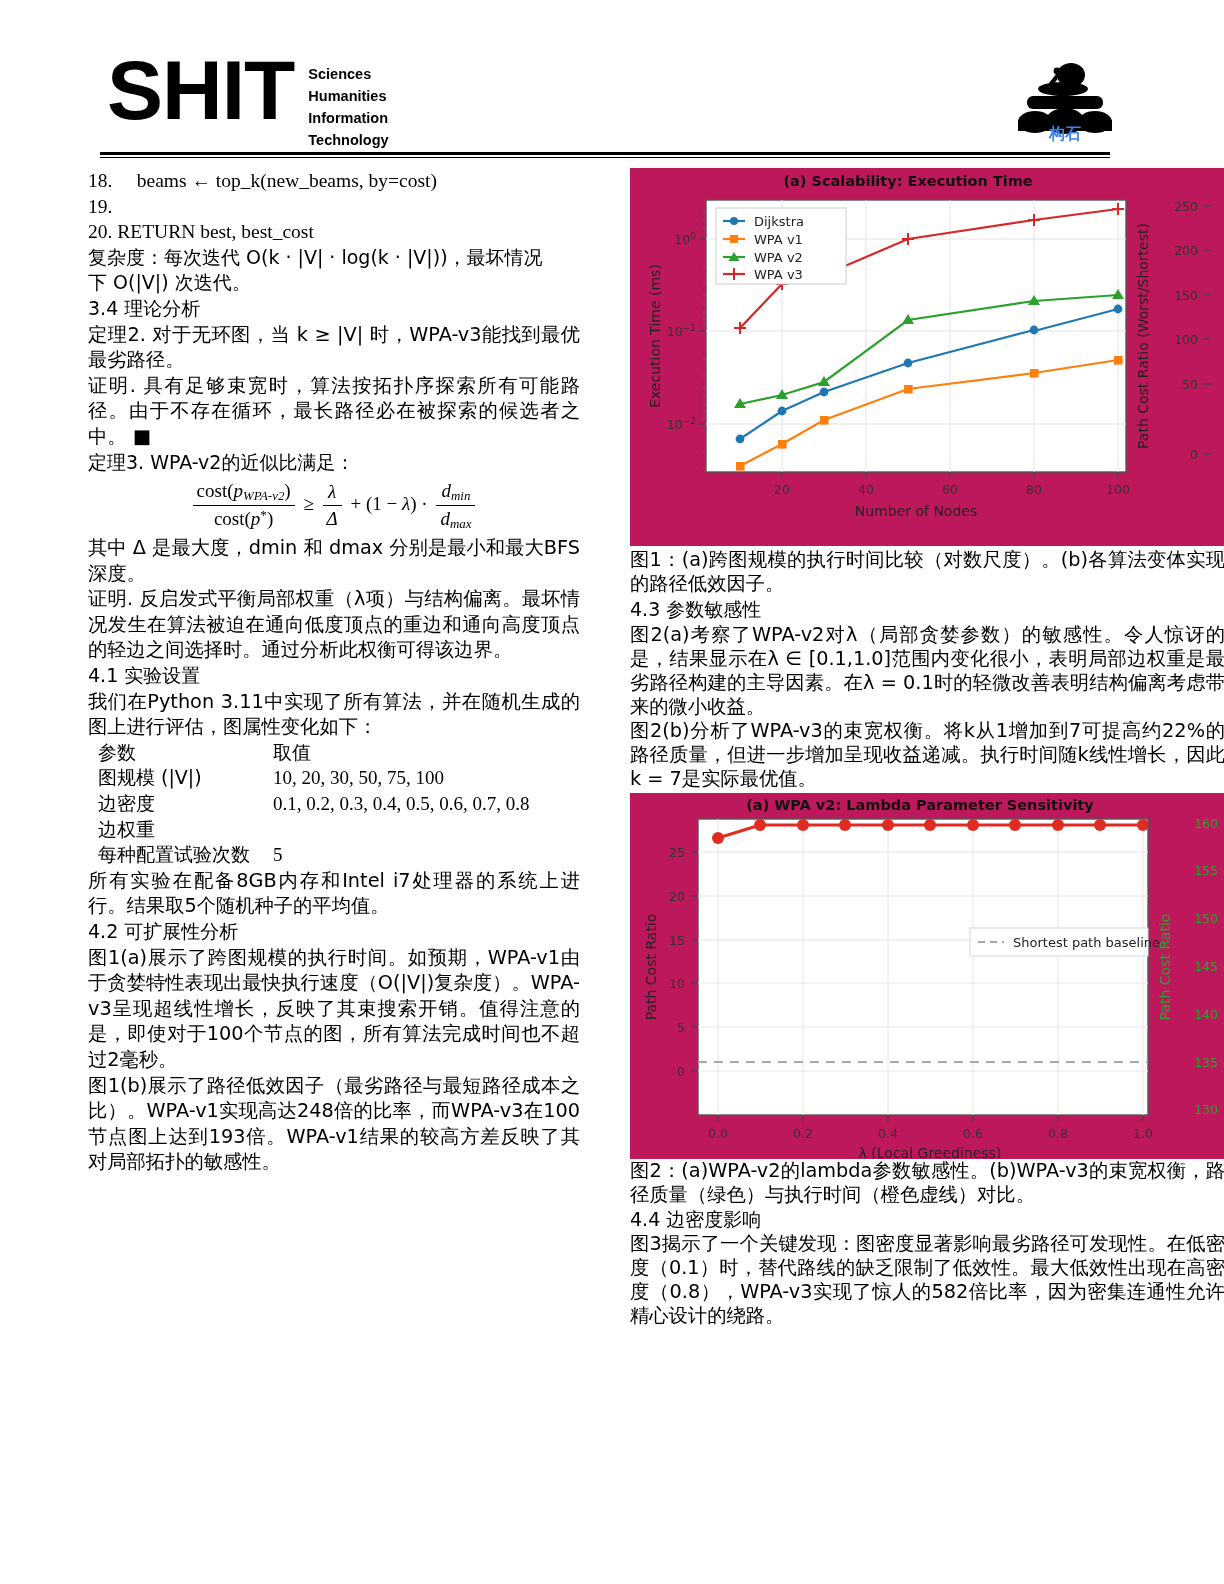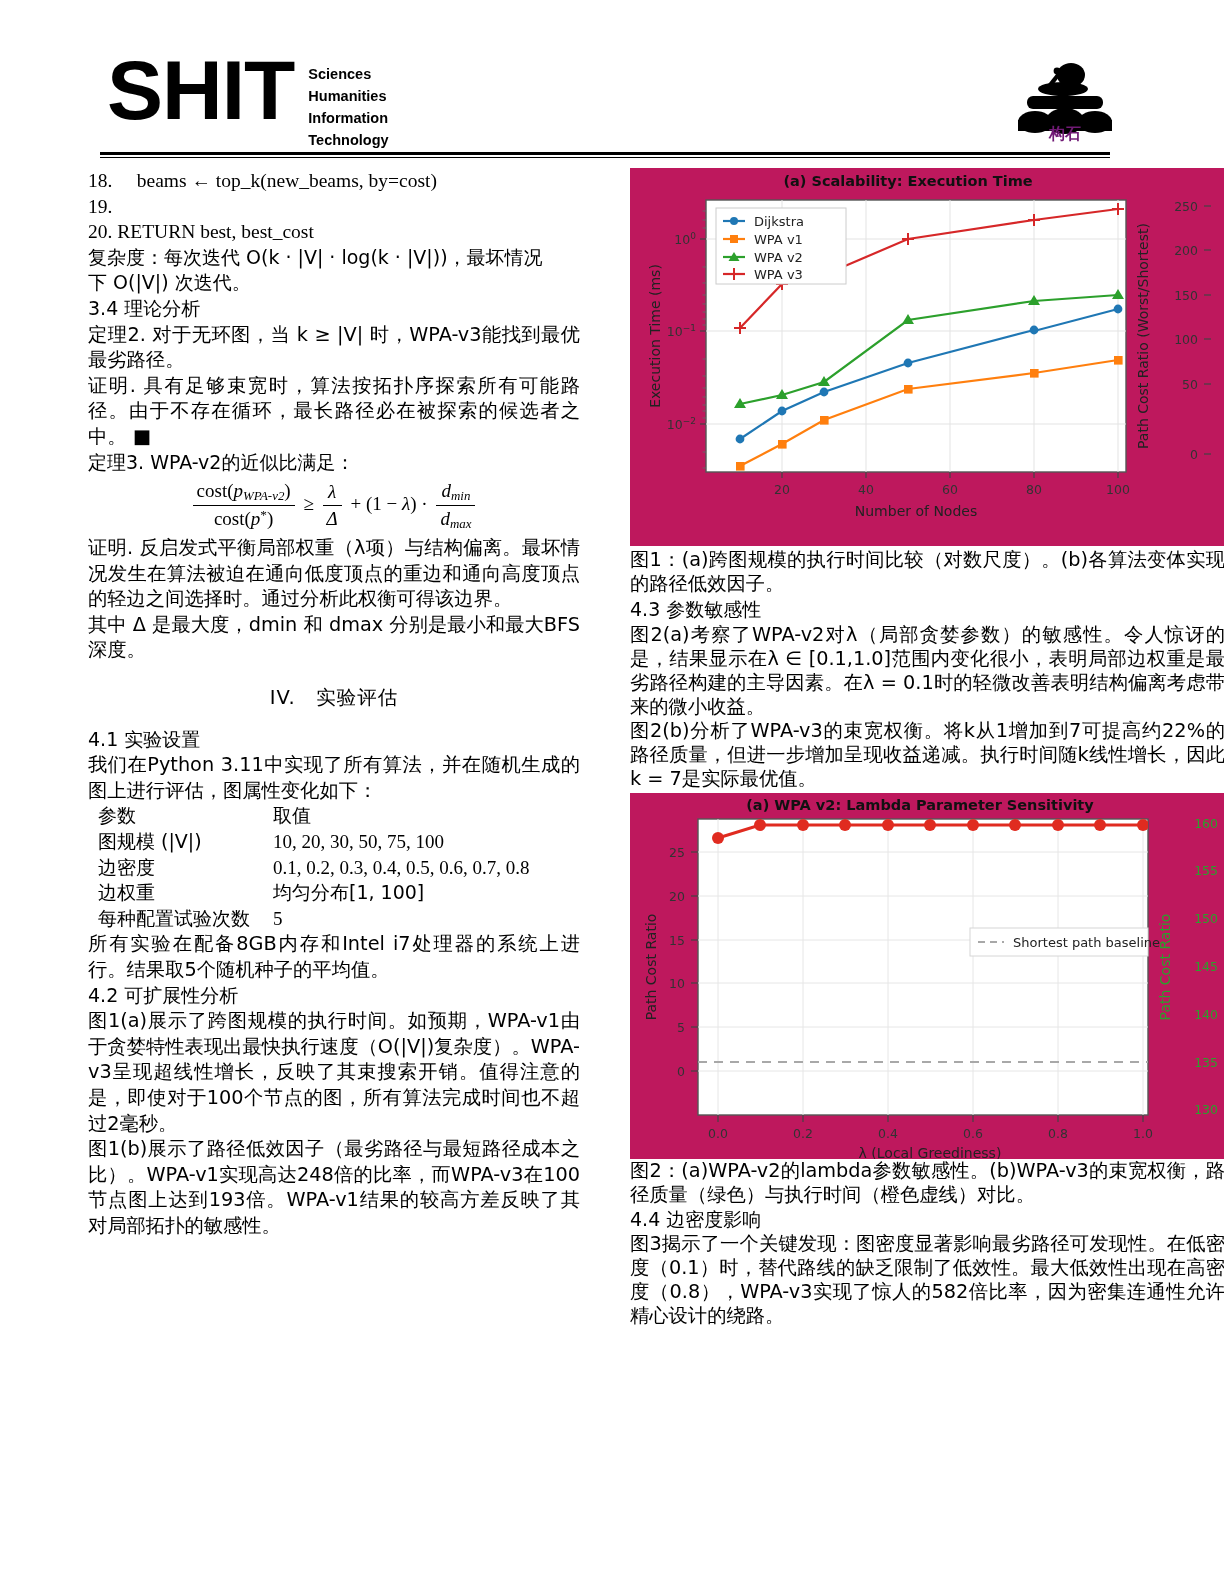--- a/index.html
+++ b/index.html
@@ -24,21 +24,21 @@
   }
   .logo-sub{
     margin-left:14px;margin-top:7px;
     font-family:"Liberation Sans", sans-serif;
     font-weight:bold;font-size:14.5px;line-height:1.52;color:#000000;
   }
   .brandmark{position:absolute;left:1005px;top:58px;width:120px;height:90px;}
   .brandmark svg{display:block;}
   .brand-cn{
     position:absolute;left:1005px;top:124px;width:120px;text-align:center;
-    font-family:"DejaVu Sans", sans-serif;font-weight:bold;font-size:16px;color:#701a75;
+    font-family:"DejaVu Sans", sans-serif;font-weight:bold;font-size:16px;color:#3b82f6;
   }
   .rule-thick{position:absolute;left:100px;top:152px;width:1010px;height:3px;background:#000;}
   .rule-thin{position:absolute;left:100px;top:157px;width:1010px;height:1px;background:#000;}
 
   
   .col-left{position:absolute;left:88px;top:168px;width:492px;}
   .col-right{position:absolute;left:630px;top:168px;width:595px;}
 
   .line{font-size:19.5px;line-height:25.6px;white-space:pre-wrap;}
   .cn{font-family:"DejaVu Sans","Liberation Serif",serif;font-size:19px;line-height:25.6px;}
@@ -135,44 +135,42 @@
         <span class="num ital">λ</span>
         <span class="den ital">Δ</span>
       </span>
       <span>+ (1 − <i>λ</i>) ·</span>
       <span class="frac">
         <span class="num"><i>d</i><sub class="s">min</sub></span>
         <span class="den"><i>d</i><sub class="s">max</sub></span>
       </span>
     </div>
 
+    <div class="cn para">其中 Δ 是最大度，dmin 和 dmax 分别是最小和最大BFS深度。</div>
     <div class="cn para">证明. 反启发式平衡局部权重（λ项）与结构偏离。最坏情况发生在算法被迫在通向低度顶点的重边和通向高度顶点的轻边之间选择时。通过分析此权衡可得该边界。</div>
-    <div class="cn para">其中 Δ 是最大度，dmin 和 dmax 分别是最小和最大BFS深度。</div>
-
-    <div class="heading-center cn">IV. 实验评估</div>
+
 
     <div class="cn">4.1 实验设置</div>
     <div class="cn para">我们在Python 3.11中实现了所有算法，并在随机生成的图上进行评估，图属性变化如下：</div>
 
     <div>
       <div class="kv">
         <span class="k cn">参数</span>
         <span class="v cn">取值</span>
       </div>
       <div class="kv">
         <span class="k cn">图规模 (|V|)</span>
         <span class="v">10, 20, 30, 50, 75, 100</span>
       </div>
       <div class="kv">
         <span class="k cn">边密度</span>
         <span class="v">0.1, 0.2, 0.3, 0.4, 0.5, 0.6, 0.7, 0.8</span>
       </div>
       <div class="kv">
         <span class="k cn">边权重</span>
-        <span class="v cn">均匀分布[1, 100]</span>
       </div>
       <div class="kv">
         <span class="k cn">每种配置试验次数</span>
         <span class="v">5</span>
       </div>
     </div>
 
     <div class="cn para">所有实验在配备8GB内存和Intel i7处理器的系统上进行。结果取5个随机种子的平均值。</div>
     <div class="cn">4.2 可扩展性分析</div>
     <div class="cn para">图1(a)展示了跨图规模的执行时间。如预期，WPA-v1由于贪婪特性表现出最快执行速度（O(|V|)复杂度）。WPA-v3呈现超线性增长，反映了其束搜索开销。值得注意的是，即使对于100个节点的图，所有算法完成时间也不超过2毫秒。</div>

